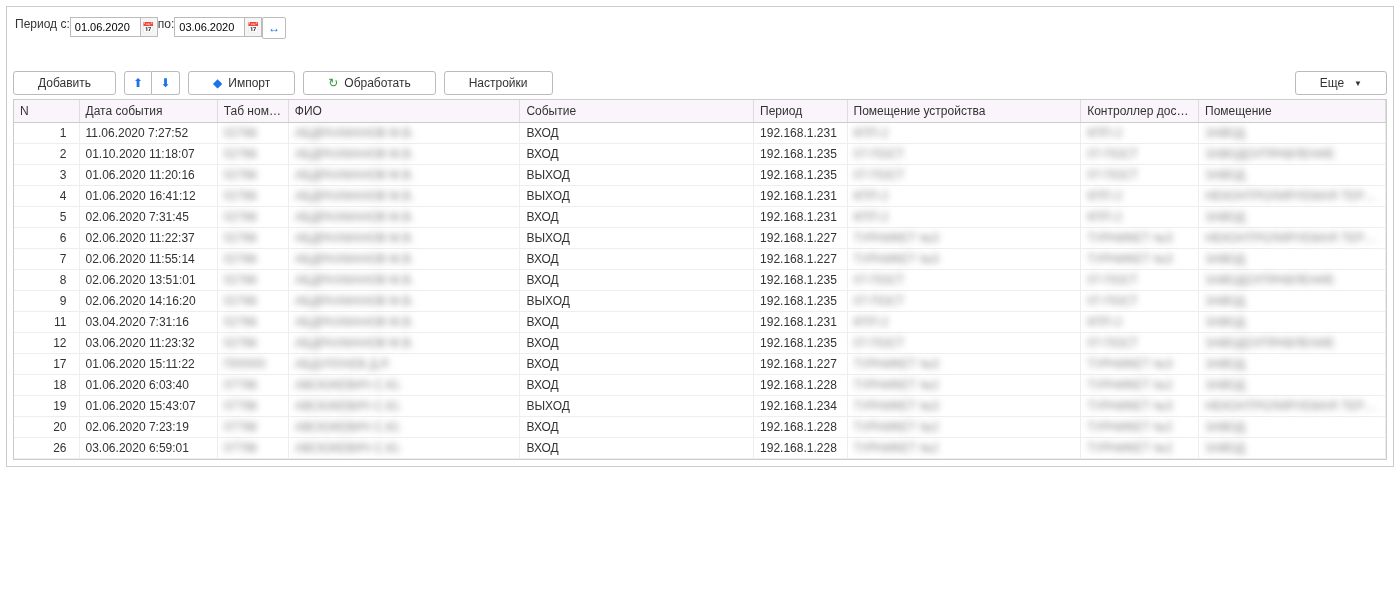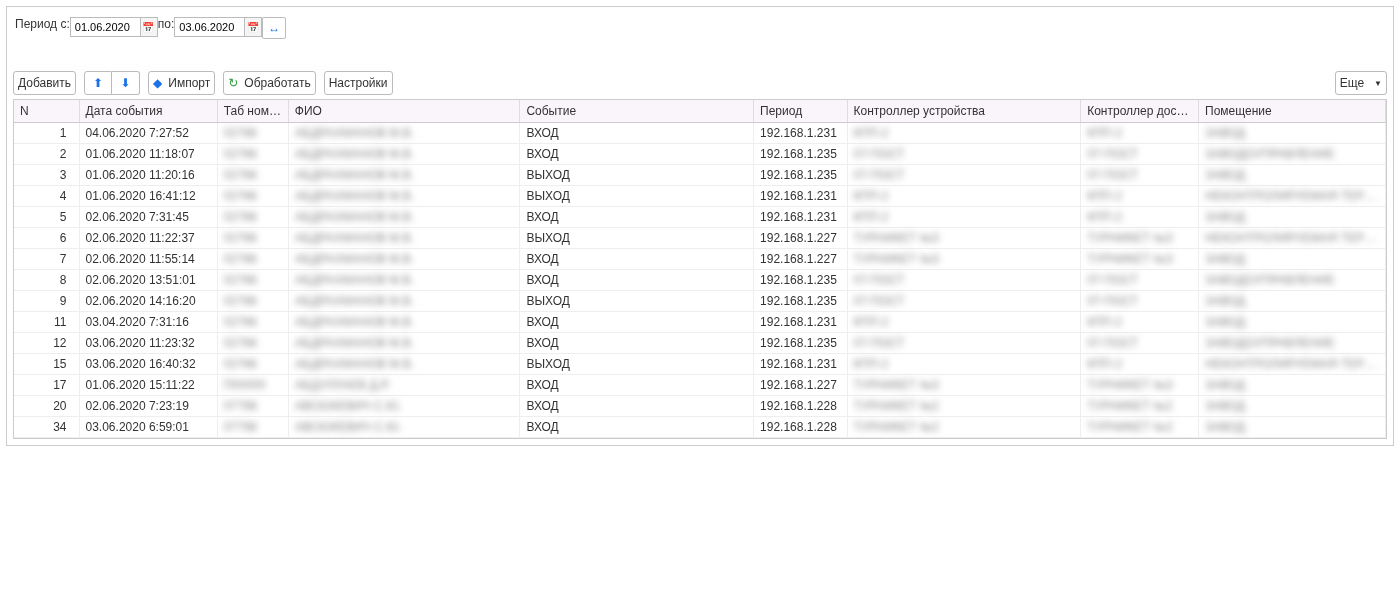--- a/index.html
+++ b/index.html
@@ -25,21 +25,21 @@
   }
   .icon-btn {
     border: 1px solid #bbb; background: #fff; width: 24px; height: 22px;
     display: flex; align-items: center; justify-content: center; cursor: pointer;
     border-radius: 2px; color: #1a73e8; font-weight: bold;
   }
   .toolbar {
     display: flex; align-items: center; gap: 8px; margin-bottom: 4px;
   }
   .btn {
-    border: 1px solid #bbb; background: #fff; padding: 3px 4px; height: 24px;
+    border: 1px solid #bbb; background: #fff; padding: 3px 24px; height: 24px;
     display: flex; align-items: center; gap: 6px; cursor: pointer; border-radius: 3px;
     font-size: 12px; color: #333;
   }
   .btn-group { display: flex; }
   .btn-group .btn { border-radius: 0; }
   .btn-group .btn:first-child { border-radius: 3px 0 0 3px; }
   .btn-group .btn:last-child { border-radius: 0 3px 3px 0; border-left: none; }
   .btn-square { width: 28px; padding: 0; justify-content: center; }
   .ic-green { color: #2e9b3a; }
   .ic-blue { color: #1a73e8; }
@@ -136,40 +136,40 @@
             <col class="col-room">
         </colgroup>
         <thead>
           <tr>
             <th>N</th>
             <th>Дата события</th>
             <th>Таб номер</th>
             <th>ФИО</th>
             <th>Событие</th>
             <th>Период</th>
-            <th>Контроллер устройства</th>
+            <th>Помещение устройства</th>
             <th>Контроллер доступа</th>
             <th>Помещение</th>
           </tr>
         </thead>
         <tbody id="tbody">
             <tr>
               <td class="num">1</td>
-              <td>04.06.2020 7:27:52</td>
+              <td>11.06.2020 7:27:52</td>
               <td class="blurred">02766</td>
               <td class="blurred">АБДРАХМАНОВ М.В.</td>
               <td>ВХОД</td>
               <td>192.168.1.231</td>
               <td class="blurred">КПП-2</td>
               <td class="blurred">КПП-2</td>
               <td class="blurred">ЗАВОД</td>
             </tr>
             <tr>
               <td class="num">2</td>
-              <td>01.06.2020 11:18:07</td>
+              <td>01.10.2020 11:18:07</td>
               <td class="blurred">02766</td>
               <td class="blurred">АБДРАХМАНОВ М.В.</td>
               <td>ВХОД</td>
               <td>192.168.1.235</td>
               <td class="blurred">07-ПОСТ</td>
               <td class="blurred">07-ПОСТ</td>
               <td class="blurred">ЗАВОДОУПРАВЛЕНИЕ</td>
             </tr>
             <tr>
               <td class="num">3</td>
@@ -262,56 +262,67 @@
             <tr>
               <td class="num">12</td>
               <td>03.06.2020 11:23:32</td>
               <td class="blurred">02766</td>
               <td class="blurred">АБДРАХМАНОВ М.В.</td>
               <td>ВХОД</td>
               <td>192.168.1.235</td>
               <td class="blurred">07-ПОСТ</td>
               <td class="blurred">07-ПОСТ</td>
               <td class="blurred">ЗАВОДОУПРАВЛЕНИЕ</td>
-            </tr>
-            <tr>
-              <td class="num">15</td>
-              <td>03.06.2020 16:40:32</td>
-              <td class="blurred">02766</td>
-              <td class="blurred">АБДРАХМАНОВ М.В.</td>
-              <td>ВЫХОД</td>
-              <td>192.168.1.231</td>
-              <td class="blurred">КПП-2</td>
-              <td class="blurred">КПП-2</td>
-              <td class="blurred">НЕКОНТРОЛИРУЕМАЯ ТЕРРИТО...</td>
             </tr>
             <tr>
               <td class="num">17</td>
               <td>01.06.2020 15:11:22</td>
               <td class="blurred">П00000</td>
               <td class="blurred">АБДУЛЛАЕВ Д.Р.</td>
               <td>ВХОД</td>
               <td>192.168.1.227</td>
               <td class="blurred">ТУРНИКЕТ №3</td>
               <td class="blurred">ТУРНИКЕТ №3</td>
               <td class="blurred">ЗАВОД</td>
             </tr>
             <tr>
+              <td class="num">18</td>
+              <td>01.06.2020 6:03:40</td>
+              <td class="blurred">07798</td>
+              <td class="blurred">АВСЮКЕВИЧ С.Ю.</td>
+              <td>ВХОД</td>
+              <td>192.168.1.228</td>
+              <td class="blurred">ТУРНИКЕТ №2</td>
+              <td class="blurred">ТУРНИКЕТ №2</td>
+              <td class="blurred">ЗАВОД</td>
+            </tr>
+            <tr>
+              <td class="num">19</td>
+              <td>01.06.2020 15:43:07</td>
+              <td class="blurred">07798</td>
+              <td class="blurred">АВСЮКЕВИЧ С.Ю.</td>
+              <td>ВЫХОД</td>
+              <td>192.168.1.234</td>
+              <td class="blurred">ТУРНИКЕТ №3</td>
+              <td class="blurred">ТУРНИКЕТ №3</td>
+              <td class="blurred">НЕКОНТРОЛИРУЕМАЯ ТЕРРИТО...</td>
+            </tr>
+            <tr>
               <td class="num">20</td>
               <td>02.06.2020 7:23:19</td>
               <td class="blurred">07798</td>
               <td class="blurred">АВСЮКЕВИЧ С.Ю.</td>
               <td>ВХОД</td>
               <td>192.168.1.228</td>
               <td class="blurred">ТУРНИКЕТ №2</td>
               <td class="blurred">ТУРНИКЕТ №2</td>
               <td class="blurred">ЗАВОД</td>
             </tr>
             <tr>
-              <td class="num">34</td>
+              <td class="num">26</td>
               <td>03.06.2020 6:59:01</td>
               <td class="blurred">07798</td>
               <td class="blurred">АВСЮКЕВИЧ С.Ю.</td>
               <td>ВХОД</td>
               <td>192.168.1.228</td>
               <td class="blurred">ТУРНИКЕТ №2</td>
               <td class="blurred">ТУРНИКЕТ №2</td>
               <td class="blurred">ЗАВОД</td>
             </tr>
           </tbody>

